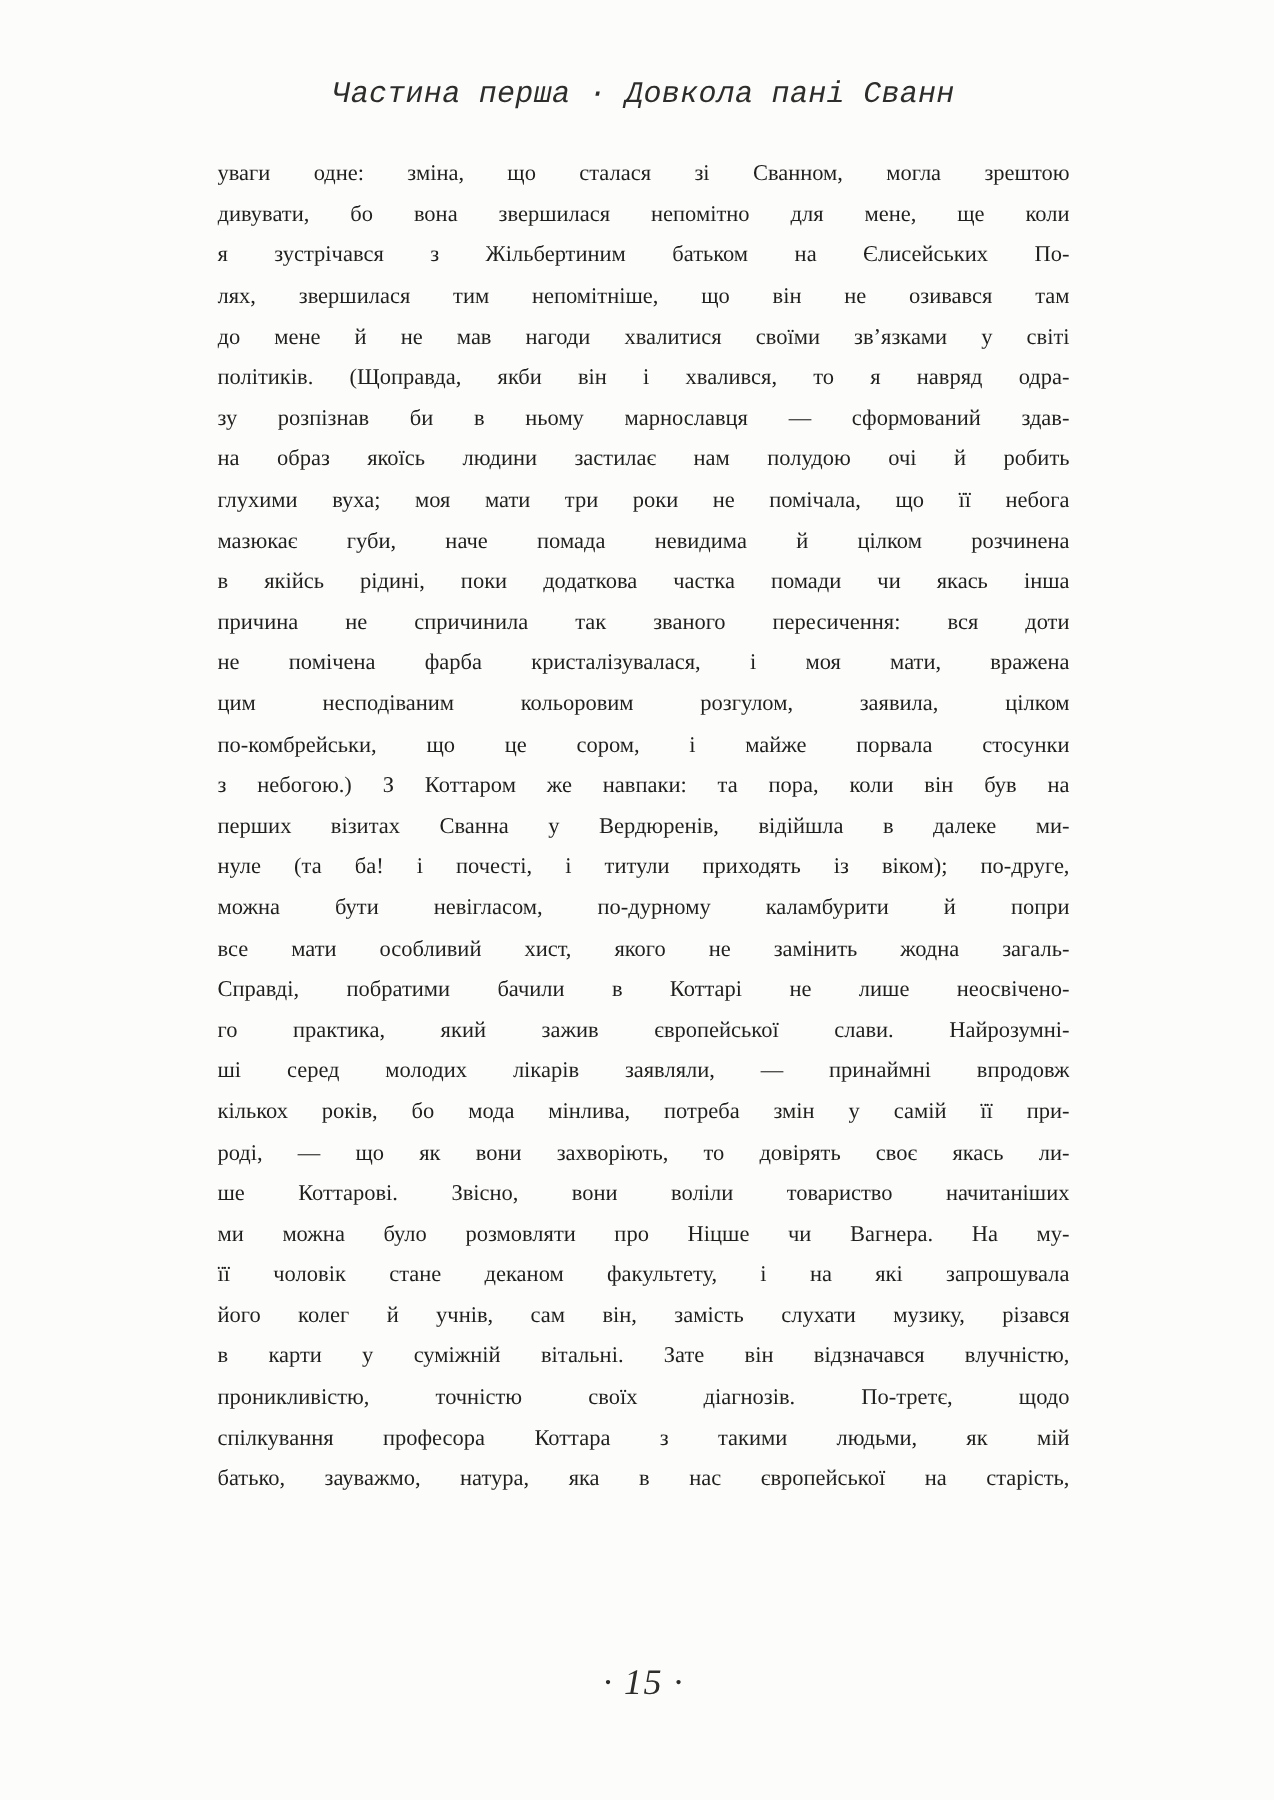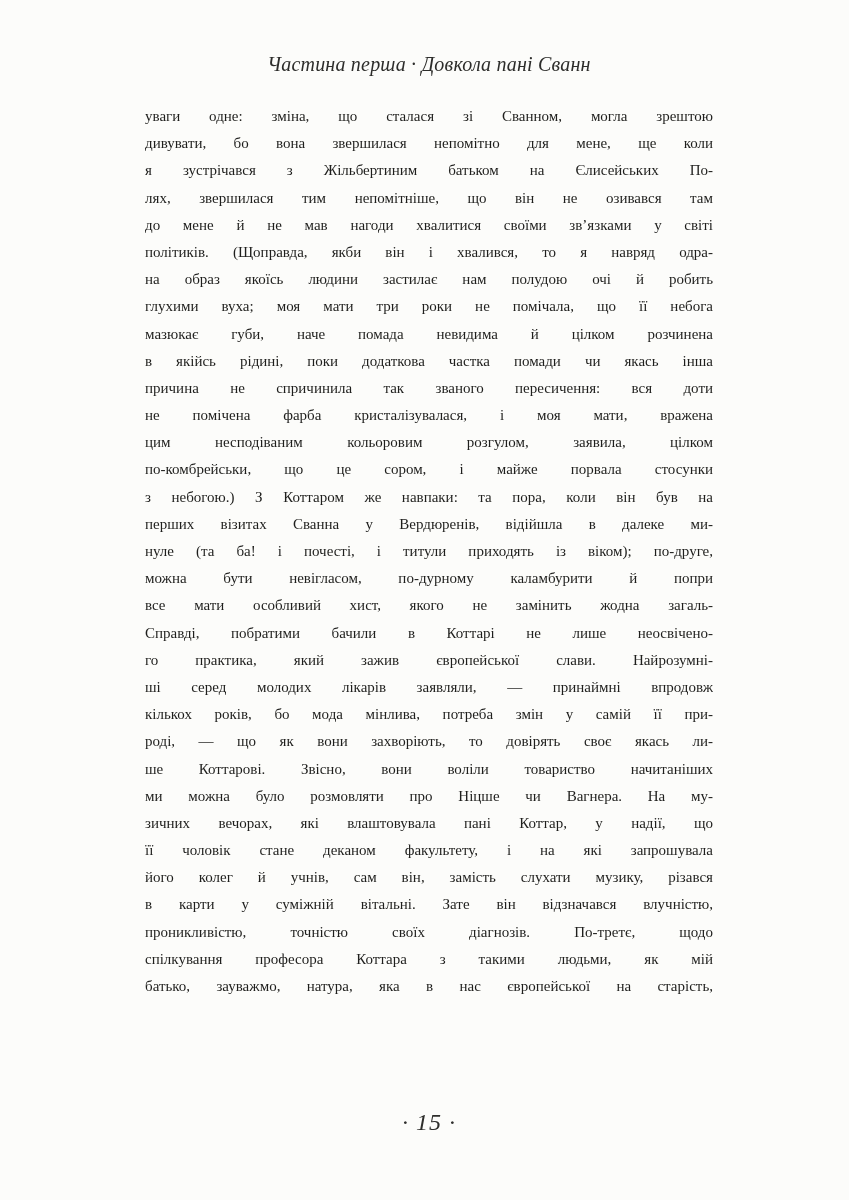--- a/index.html
+++ b/index.html
@@ -19,20 +19,21 @@
     position: absolute;
     top: 52px;
     left: 145px;
     width: 568px;
     text-align: center;
     font-style: italic;
     font-size: 20px;
     line-height: 24px;
     color: #2d2d2b;
     letter-spacing: 0.2px;
+    font-family: Liberation Mono, monospace;
   }
   .text-block {
     position: absolute;
     left: 145px;
     top: 103px;
     width: 568px;
   }
   .line {
     font-size: 15px;
     line-height: 27.2px;
@@ -63,41 +64,41 @@
 
   <div class="running-head">Частина перша · Довкола пані Сванн</div>
 
   <div class="text-block">
     <div class="line">уваги одне: зміна, що сталася зі Сванном, могла зрештою</div>
     <div class="line">дивувати, бо вона звершилася непомітно для мене, ще коли</div>
     <div class="line">я зустрічався з Жільбертиним батьком на Єлисейських По-</div>
     <div class="line">лях, звершилася тим непомітніше, що він не озивався там</div>
     <div class="line">до мене й не мав нагоди хвалитися своїми зв’язками у світі</div>
     <div class="line">політиків. (Щоправда, якби він і хвалився, то я навряд одра-</div>
+    <div class="line">зу розпізнав би в ньому марнославця — сформований здав-</div>
     <div class="line">на образ якоїсь людини застилає нам полудою очі й робить</div>
     <div class="line">глухими вуха; моя мати три роки не помічала, що її небога</div>
     <div class="line">мазюкає губи, наче помада невидима й цілком розчинена</div>
     <div class="line">в якійсь рідині, поки додаткова частка помади чи якась інша</div>
     <div class="line">причина не спричинила так званого пересичення: вся доти</div>
     <div class="line">не помічена фарба кристалізувалася, і моя мати, вражена</div>
     <div class="line">цим несподіваним кольоровим розгулом, заявила, цілком</div>
     <div class="line">по-комбрейськи, що це сором, і майже порвала стосунки</div>
     <div class="line">з небогою.) З Коттаром же навпаки: та пора, коли він був на</div>
     <div class="line">перших візитах Сванна у Вердюренів, відійшла в далеке ми-</div>
     <div class="line">нуле (та ба! і почесті, і титули приходять із віком); по-друге,</div>
     <div class="line">можна бути невігласом, по-дурному каламбурити й попри</div>
     <div class="line">все мати особливий хист, якого не замінить жодна загаль-</div>
     <div class="line">Справді, побратими бачили в Коттарі не лише неосвічено-</div>
     <div class="line">го практика, який зажив європейської слави. Найрозумні-</div>
     <div class="line">ші серед молодих лікарів заявляли, — принаймні впродовж</div>
     <div class="line">кількох років, бо мода мінлива, потреба змін у самій її при-</div>
     <div class="line">роді, — що як вони захворіють, то довірять своє якась ли-</div>
     <div class="line">ше Коттарові. Звісно, вони воліли товариство начитаніших</div>
     <div class="line">ми можна було розмовляти про Ніцше чи Вагнера. На му-</div>
-    <div class="line">зичних вечорах, які влаштовувала пані Коттар, у надії, що</div>
     <div class="line">її чоловік стане деканом факультету, і на які запрошувала</div>
     <div class="line">його колег й учнів, сам він, замість слухати музику, різався</div>
     <div class="line">в карти у суміжній вітальні. Зате він відзначався влучністю,</div>
     <div class="line">проникливістю, точністю своїх діагнозів. По-третє, щодо</div>
     <div class="line">спілкування професора Коттара з такими людьми, як мій</div>
     <div class="line">батько, зауважмо, натура, яка в нас європейської на старість,</div>
   </div>
 
   <div class="folio">· 15 ·</div>
 

